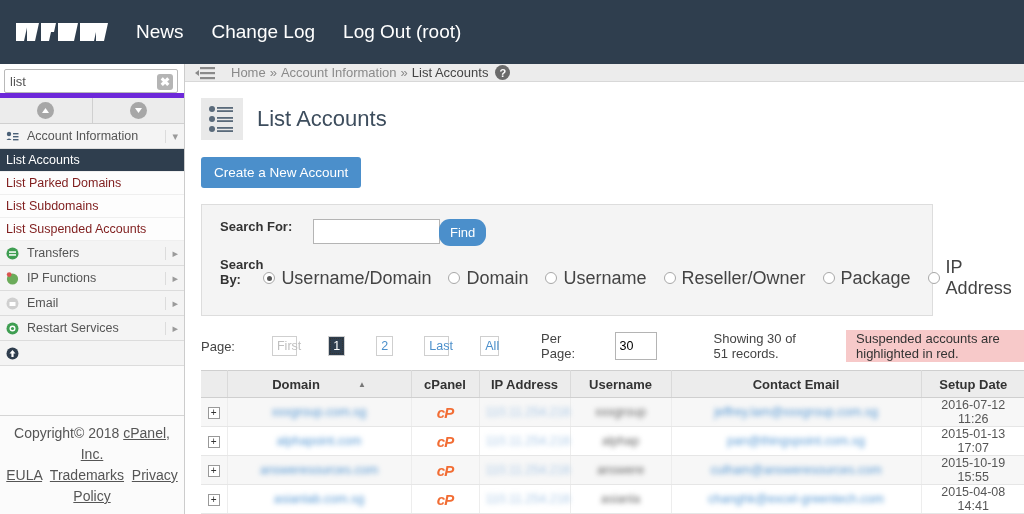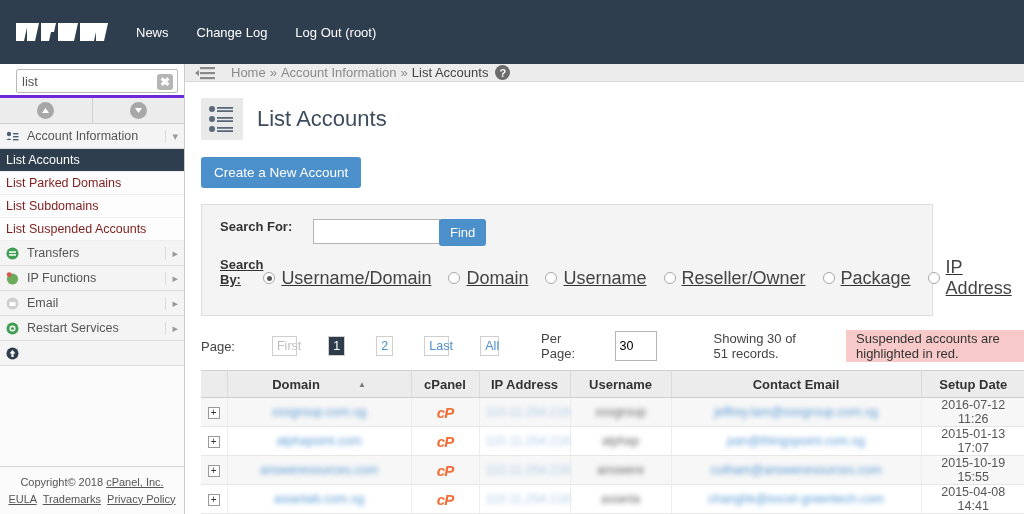--- a/index.html
+++ b/index.html
@@ -22,41 +22,41 @@
     padding: 0 0 0 14px;
   }
   .whm-logo {
     width: 96px; height: 30px;
     display: flex; align-items: center;
     margin-right: 26px;
   }
   .topnav { display: flex; align-items: center; gap: 28px; }
   .topnav a {
     color: #ffffff;
-    font-size: 13px;
+    font-size: 19px;
     text-decoration: none;
     white-space: nowrap;
   }
 
   
   .shell { display: flex; height: 450px; }
 
   
   .sidebar {
     width: 185px;
     min-width: 185px;
     background: #fbfbfb;
     border-right: 1px solid #cccccc;
     display: flex;
     flex-direction: column;
   }
   .search-wrap {
-    padding: 5px 6px 5px 16px;
+    padding: 5px 6px 5px 4px;
     background: #ffffff;
-    border-bottom: 3px solid #6d28d9;
+    border-bottom: 5px solid #6d28d9;
     position: relative;
     height: 34px;
   }
   .search-box {
     width: 100%; height: 24px;
     border: 1px solid #b9b9b9;
     border-radius: 2px;
     font-size: 13px;
     padding: 0 26px 0 5px;
     color: #555;
@@ -123,21 +123,21 @@
   .nav-item.active {
     background: #2f3e4e;
     color: #ffffff;
     font-weight: normal;
   }
   .spacer { flex: 1; }
   .side-foot {
     border-top: 1px solid #d5d5d5;
     padding: 7px 6px;
     text-align: center;
-    font-size: 11px;
+    font-size: 14px;
     color: #555;
     line-height: 1.5;
   }
   .side-foot a { color: #555; text-decoration: underline; }
 
   
   .main { flex: 1; display: flex; flex-direction: column; background: #ffffff; overflow: hidden; }
   .crumbbar {
     height: 33px;
     background: #ececec;
@@ -182,33 +182,33 @@
   }
 
   .panel {
     margin-top: 16px;
     width: 732px;
     background: #f4f4f4;
     border: 1px solid #dddddd;
     padding: 14px 18px 16px 18px;
   }
   .frow { display: flex; }
-  .frow + .frow { margin-top: 11px; text-decoration: underline; }
+  .frow + .frow { margin-top: 11px; }
   .flabel { width: 93px; font-weight: bold; font-size: 13px; color: #333; }
   .tinput {
     width: 127px; height: 25px;
     border: 1px solid #b4b4b4;
     background: #ffffff;
     font-size: 13px; padding: 0 5px;
     font-family: "Liberation Sans", sans-serif;
     outline: none;
   }
   .btn-find {
     background: #4b8fcb; color: #fff; border: none;
-    border-radius: 3px;
+    border-radius: 11px;
     height: 27px; padding: 0 11px;
     font-size: 13px;
     font-family: "Liberation Sans", sans-serif;
     cursor: pointer;
     margin-left: -1px;
   }
   .radios { display: flex; align-items: center; }
   .rwrap { display: flex; align-items: center; margin-right: 17px; cursor: pointer; font-size: 18px; color: #444; }
   .rdot {
     width: 12px; height: 12px; border-radius: 50%;
@@ -241,23 +241,23 @@
     margin-right: -1px;
     cursor: pointer;
   }
   .pbtn.disabled { color: #bfbfbf; cursor: default; }
   .pbtn.current {
     background: #2f3e4e; color: #ffffff;
     outline: 1px dotted #333; outline-offset: -3px;
   }
   .perpage-lbl { margin: 0 5px 0 11px; }
   .perpage-in {
-    width: 42px; height: 20px;
+    width: 42px; height: 28px;
     border: 1px solid #b4b4b4;
-    font-size: 12.5px; padding: 14px 4px;
+    font-size: 12.5px; padding: 4px 4px;
     font-family: "Liberation Sans", sans-serif;
     outline: none;
   }
   .showing { margin-left: 25px; color: #444; }
   .redhint { background: #f7c9c9; color: #333; padding: 1px 10px; }
 
   
   .tbl { width: 824px; border-collapse: collapse; margin-top: 8px; table-layout: fixed; }
   .tbl th {
     background: #ececec;

